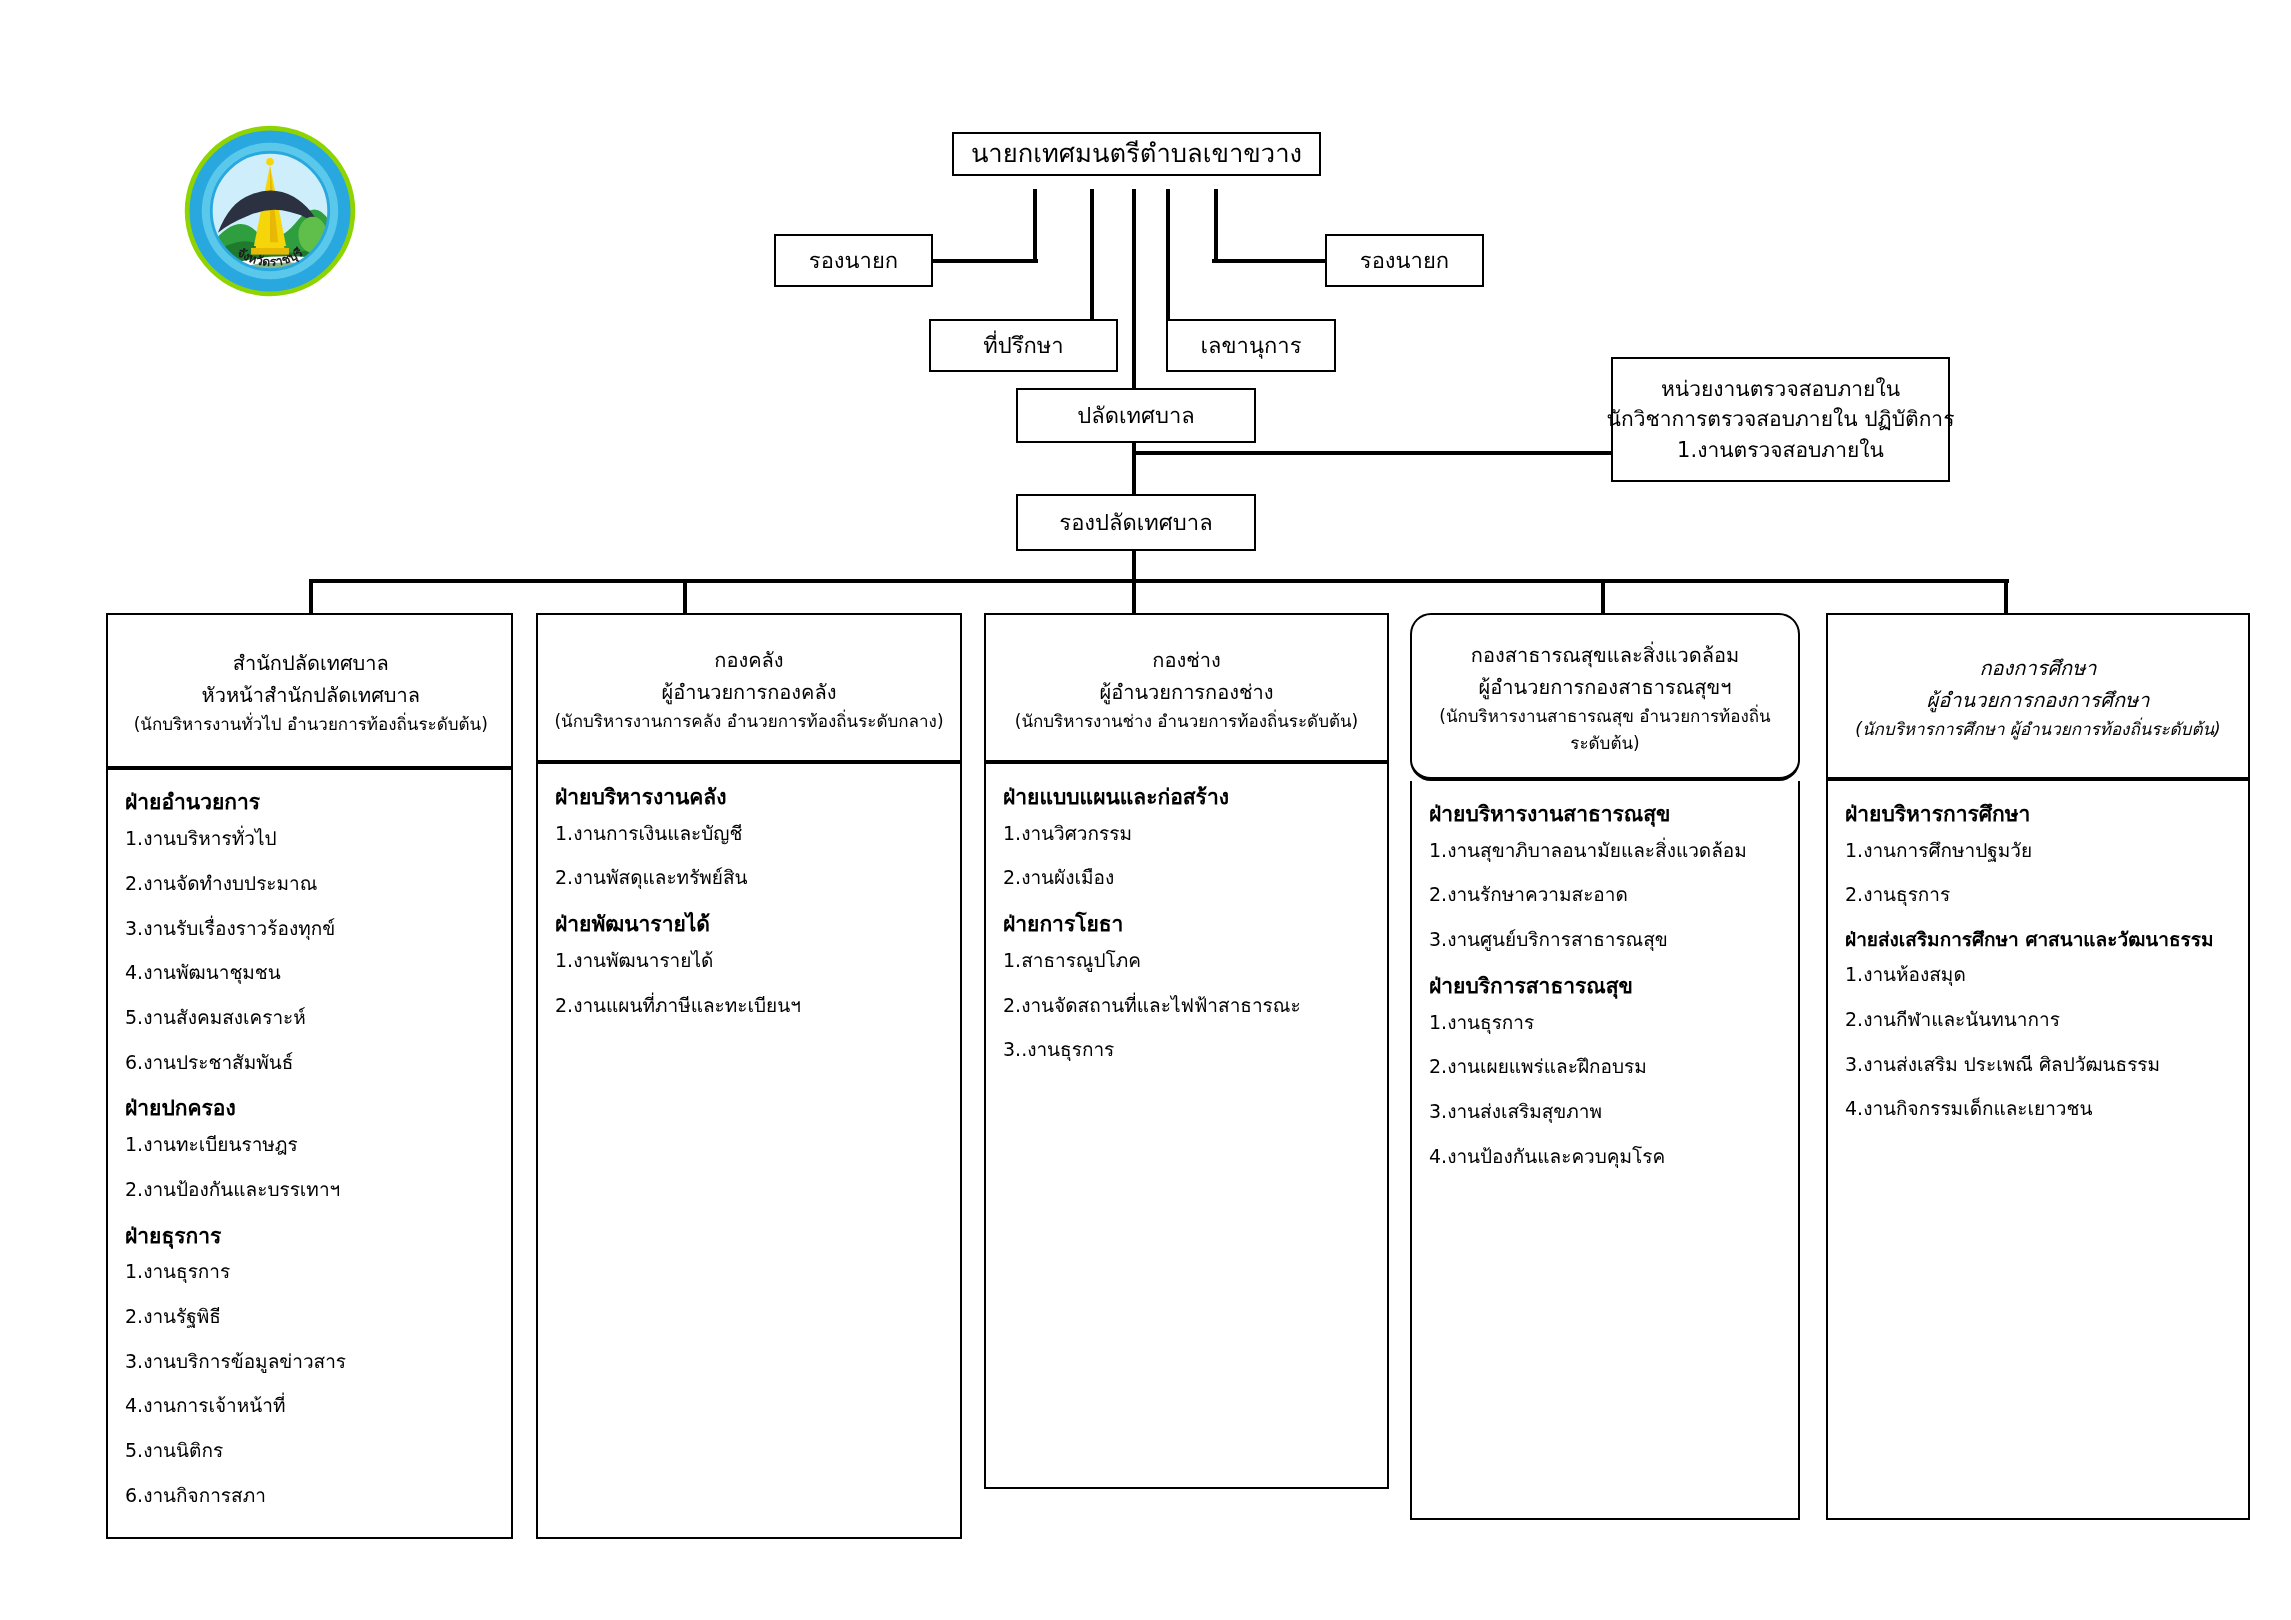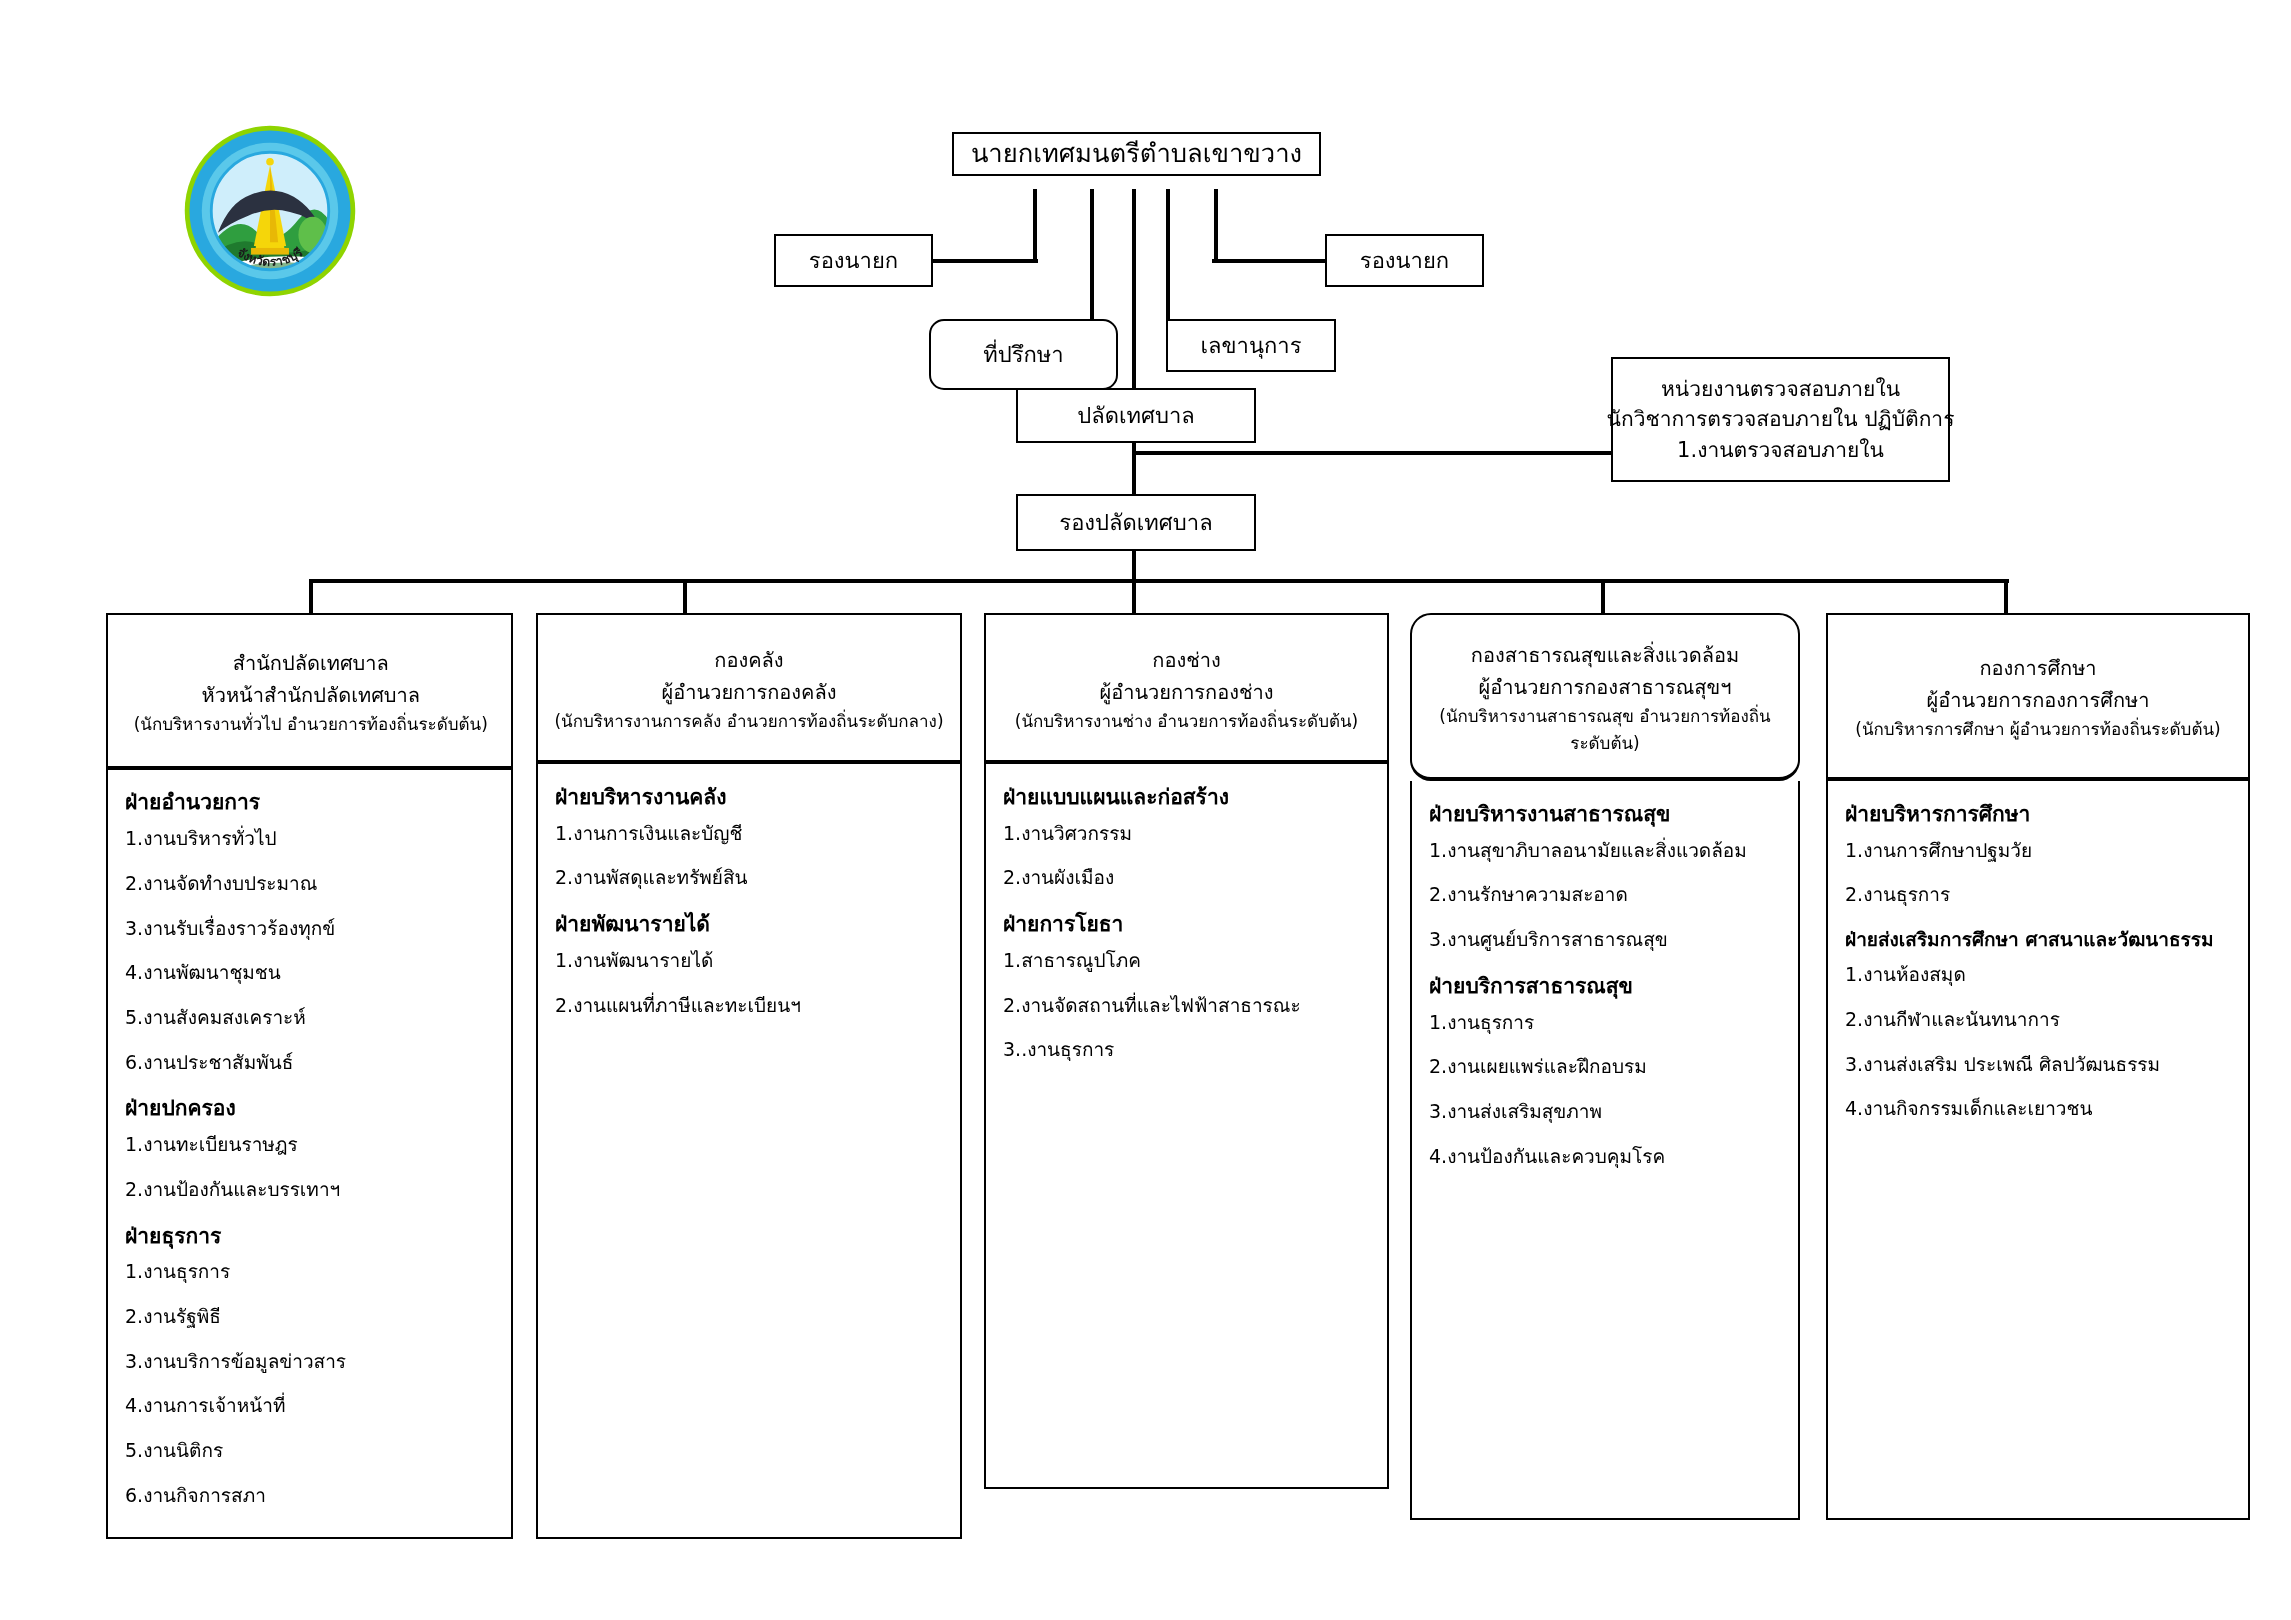--- a/index.html
+++ b/index.html
@@ -185,21 +185,21 @@
   </div>
 
   <div class="box t-small" style="left:774px; top:234px; width:159px; height:53px;">
     <span class="ln">รองนายก</span>
   </div>
 
   <div class="box t-small" style="left:1325px; top:234px; width:159px; height:53px;">
     <span class="ln">รองนายก</span>
   </div>
 
-  <div class="box t-small" style="left:929px; top:319px; width:189px; height:71px;border-radius:15px;">
+  <div class="box t-small" style="left:929px; top:319px; width:189px; height:53px;">
     <span class="ln">ที่ปรึกษา</span>
   </div>
 
   <div class="box t-small" style="left:1166px; top:319px; width:170px; height:53px;">
     <span class="ln">เลขานุการ</span>
   </div>
 
   <div class="box t-small" style="left:1016px; top:388px; width:240px; height:55px;">
     <span class="ln">ปลัดเทศบาล</span>
   </div>
@@ -288,21 +288,21 @@
       <div class="task">3.งานศูนย์บริการสาธารณสุข</div>
       <div class="sec-title">ฝ่ายบริการสาธารณสุข</div>
       <div class="task">1.งานธุรการ</div>
       <div class="task">2.งานเผยแพร่และฝึกอบรม</div>
       <div class="task">3.งานส่งเสริมสุขภาพ</div>
       <div class="task">4.งานป้องกันและควบคุมโรค</div>
     </div>
   </div>
 
   <div class="dept" style="left:1826px; top:613px; width:424px; height:907px;">
-    <div class="dept-head" style="height:168px;">
+    <div class="dept-head" style="height:168px;font-style:italic;">
       <span class="hl">กองการศึกษา</span>
       <span class="hl">ผู้อำนวยการกองการศึกษา</span>
       <span class="hl tiny">(นักบริหารการศึกษา ผู้อำนวยการท้องถิ่นระดับต้น)</span>
     </div>
     <div class="dept-body">
       <div class="sec-title">ฝ่ายบริหารการศึกษา</div>
       <div class="task">1.งานการศึกษาปฐมวัย</div>
       <div class="task">2.งานธุรการ</div>
       <div class="sec-title narrow">ฝ่ายส่งเสริมการศึกษา ศาสนาและวัฒนาธรรม</div>
       <div class="task">1.งานห้องสมุด</div>

